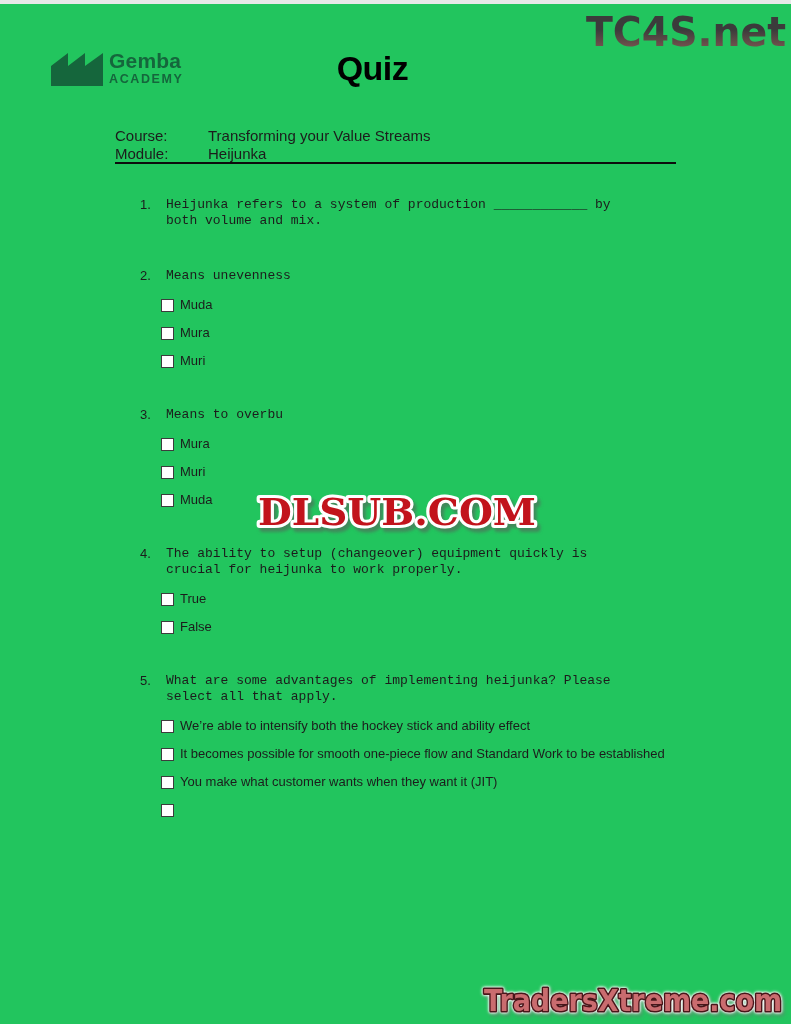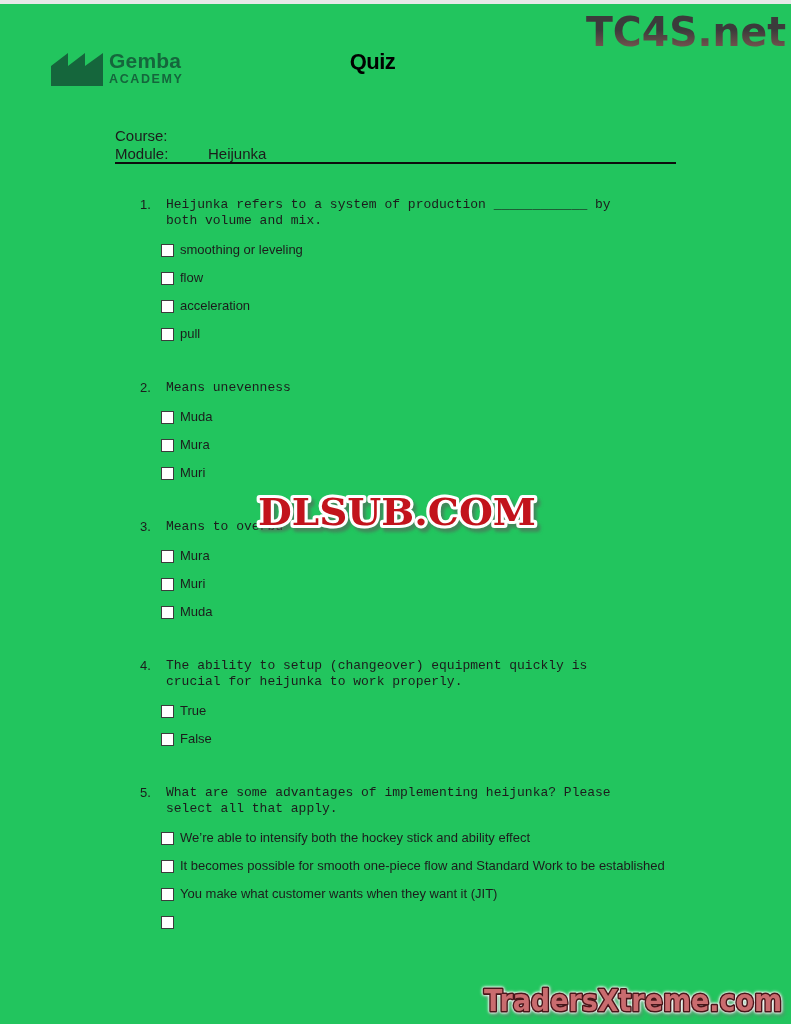--- a/index.html
+++ b/index.html
@@ -15,21 +15,21 @@
 
   
   .logo { position:absolute; left:50px; top:46px; display:flex; align-items:flex-start; }
   .logo-icon { display:block; }
   .logo-text { margin-left:5px; color:#15663C; line-height:1; }
   .logo-name { font-size:21px; font-weight:bold; letter-spacing:0.2px; }
   .logo-sub  { font-size:12.5px; font-weight:bold; letter-spacing:1.6px; margin-top:2px; }
 
   .quiz-title {
     position:absolute; left:0; top:45px; width:745px;
-    text-align:center; font-size:22px; font-weight:bold; color:#000;
+    text-align:center; font-size:34px; font-weight:bold; color:#000;
     letter-spacing:-0.5px;
   }
 
   .tc4s { position:absolute; left:584px; top:2px; }
   .tc4s text {
     font-family:"DejaVu Sans", "Liberation Sans", sans-serif;
     font-weight:bold; font-size:41px;
   }
 
   
@@ -95,53 +95,36 @@
         <stop offset="0.45" stop-color="#3B3B3B"></stop>
         <stop offset="1" stop-color="#8E5F57"></stop>
       </linearGradient>
     </defs>
     <text x="2" y="40" fill="url(#tcgrad)" textLength="200" lengthAdjust="spacingAndGlyphs">TC4S.net</text>
   </svg>
 
   <div class="meta">
     <div class="meta-row">
       <span class="meta-label">Course:</span>
+      <span class="meta-value">Transforming your Value Streams</span>
     </div>
     <div class="meta-row">
       <span class="meta-label">Module:</span>
       <span class="meta-value">Heijunka</span>
     </div>
   </div>
   <div class="rule"></div>
 
   <div class="questions">
 
     <div class="question">
       <div class="q-head">
         <span class="q-num">1.</span>
         <span class="q-text">Heijunka refers to a system of production ____________ by both volume and mix.</span>
       </div>
-      <div class="opts">
-        <div class="opt">
-          <span class="cb"></span>
-          <span class="opt-label">smoothing or leveling</span>
-        </div>
-        <div class="opt">
-          <span class="cb"></span>
-          <span class="opt-label">flow</span>
-        </div>
-        <div class="opt">
-          <span class="cb"></span>
-          <span class="opt-label">acceleration</span>
-        </div>
-        <div class="opt">
-          <span class="cb"></span>
-          <span class="opt-label">pull</span>
-        </div>
-      </div>
     </div>
 
     <div class="question">
       <div class="q-head">
         <span class="q-num">2.</span>
         <span class="q-text">Means unevenness</span>
       </div>
       <div class="opts">
         <div class="opt">
           <span class="cb"></span>

